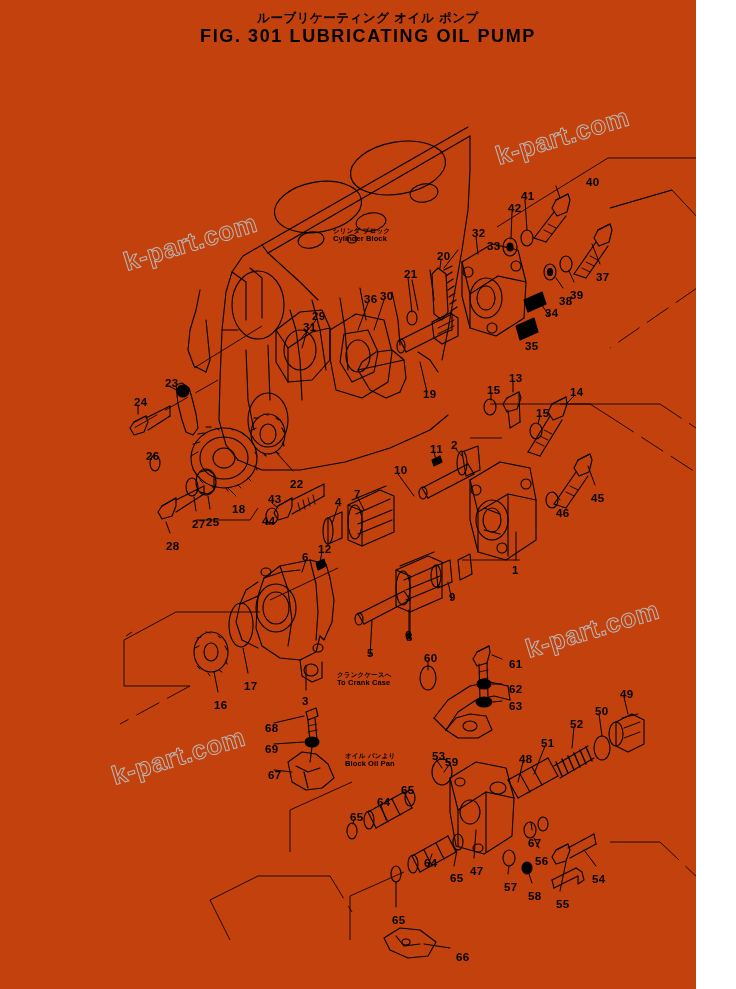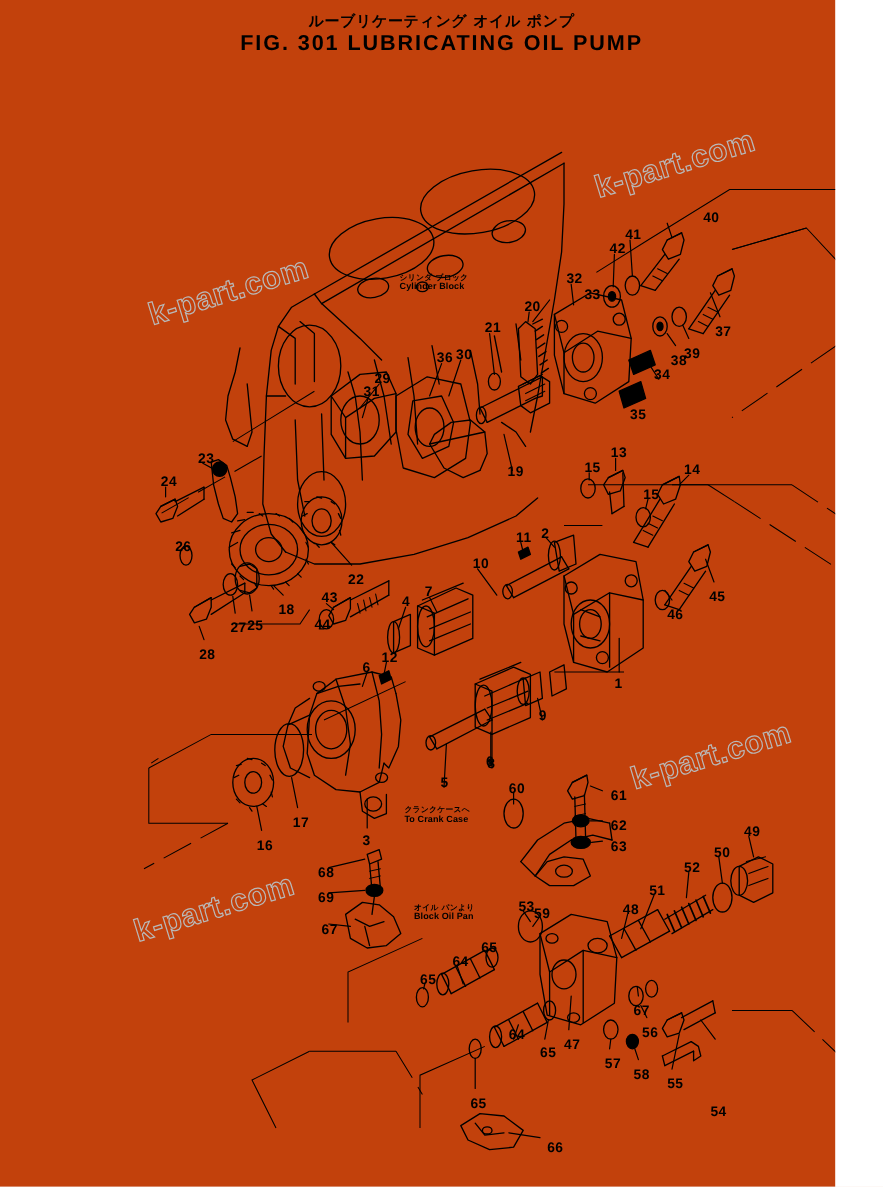--- a/index.html
+++ b/index.html
@@ -720,21 +720,21 @@
       <div class="callout" style="left: 262px; top: 516px;">44</div>
       <div class="callout" style="left: 591px; top: 493px;">45</div>
       <div class="callout" style="left: 556px; top: 508px;">46</div>
       <div class="callout" style="left: 470px; top: 866px;">47</div>
       <div class="callout" style="left: 519px; top: 754px;">48</div>
       <div class="callout" style="left: 620px; top: 689px;">49</div>
       <div class="callout" style="left: 595px; top: 706px;">50</div>
       <div class="callout" style="left: 541px; top: 738px;">51</div>
       <div class="callout" style="left: 570px; top: 719px;">52</div>
       <div class="callout" style="left: 432px; top: 751px;">53</div>
-      <div class="callout" style="left: 592px; top: 874px; margin-top: 48px;">54</div>
+      <div class="callout" style="left: 592px; top: 874px;">54</div>
       <div class="callout" style="left: 556px; top: 899px;">55</div>
       <div class="callout" style="left: 535px; top: 856px;">56</div>
       <div class="callout" style="left: 504px; top: 882px;">57</div>
       <div class="callout" style="left: 528px; top: 891px;">58</div>
       <div class="callout" style="left: 445px; top: 757px;">59</div>
       <div class="callout" style="left: 424px; top: 653px;">60</div>
       <div class="callout" style="left: 509px; top: 659px;">61</div>
       <div class="callout" style="left: 509px; top: 684px;">62</div>
       <div class="callout" style="left: 509px; top: 701px;">63</div>
       <div class="callout" style="left: 377px; top: 797px;">64</div>

